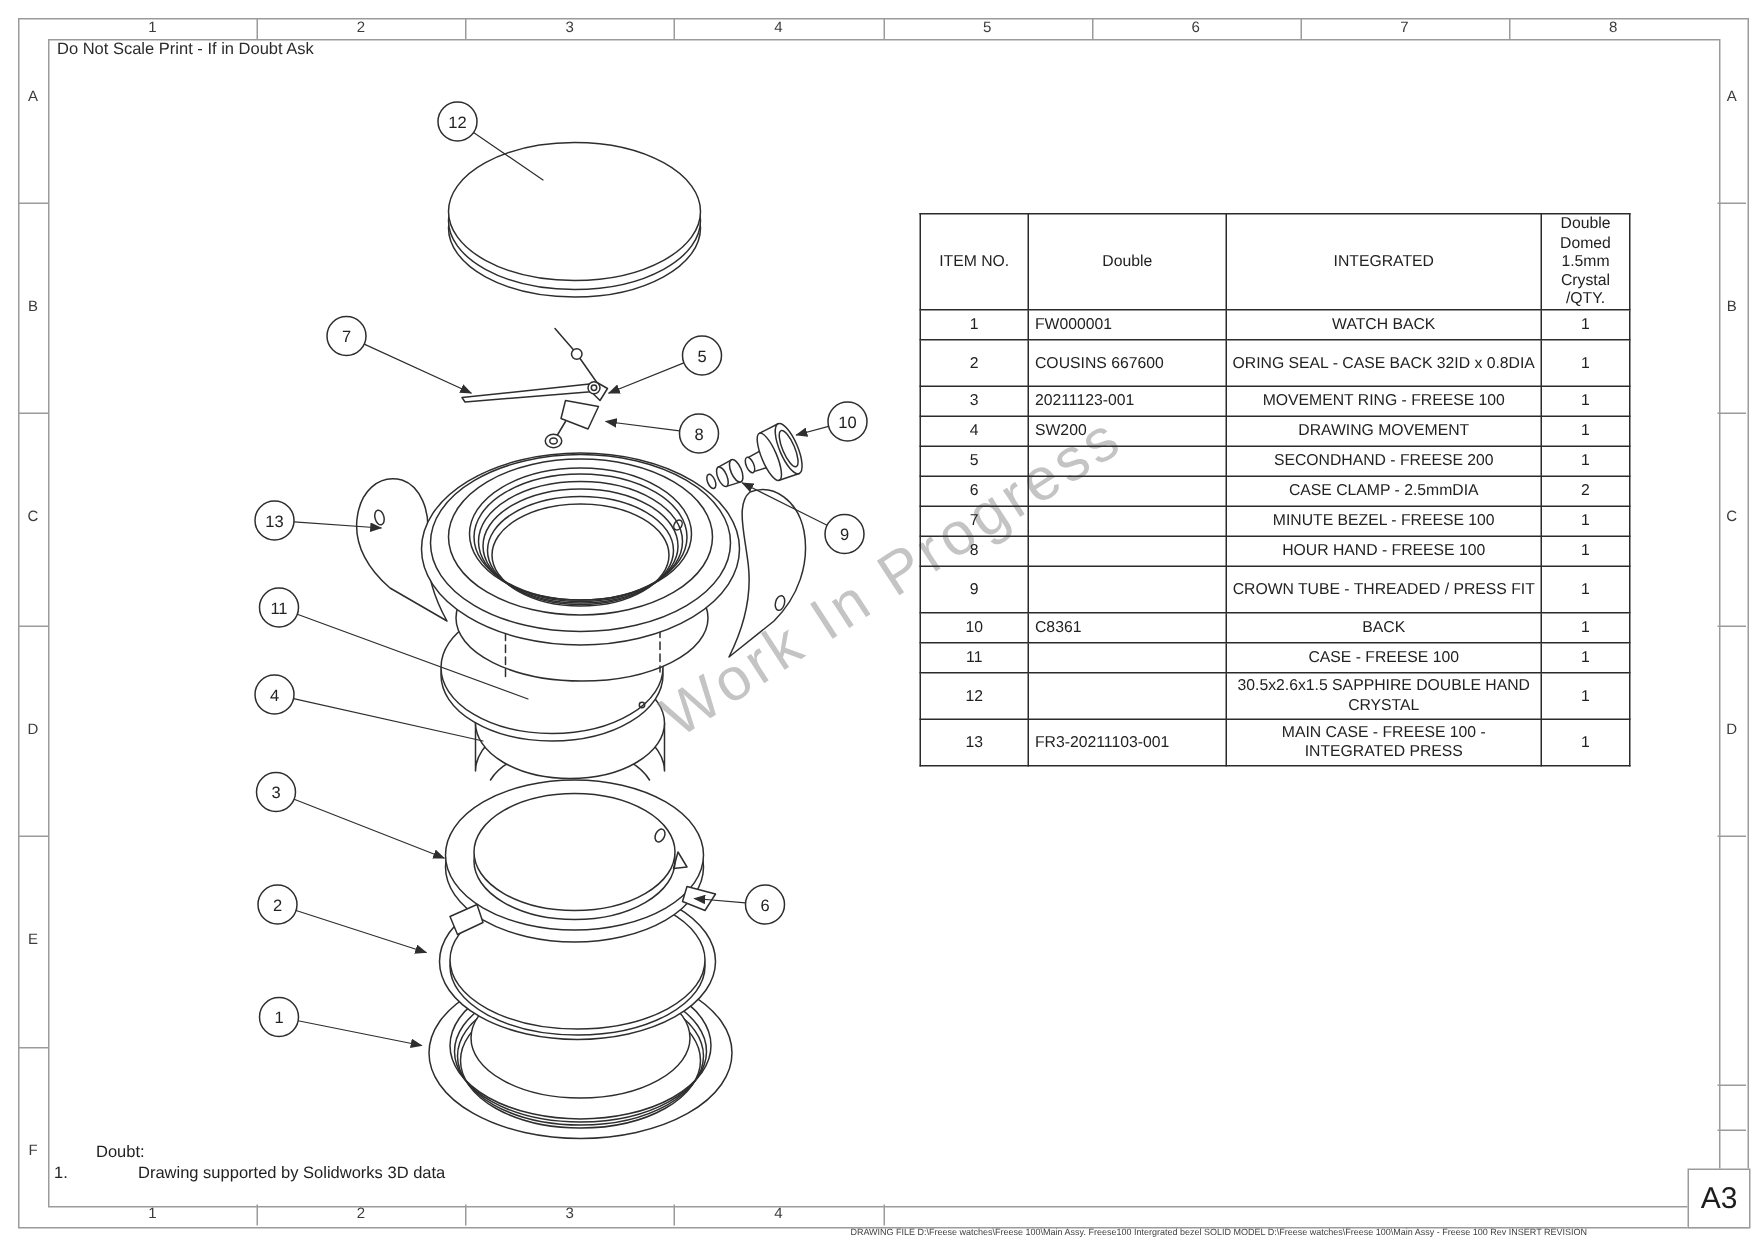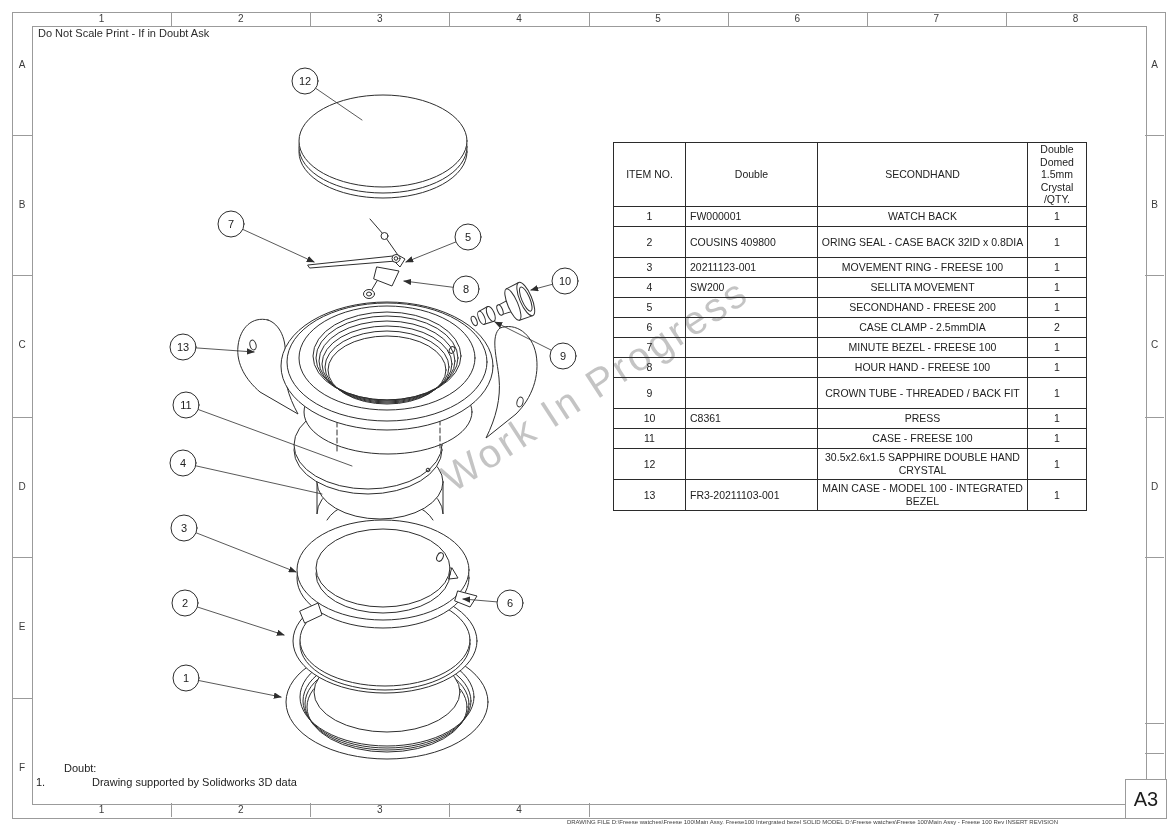--- a/index.html
+++ b/index.html
@@ -246,47 +246,47 @@
     <colgroup>
       <col style="width:72px">
         <col style="width:132px">
         <col style="width:210px">
         <col style="width:59px">
     </colgroup>
     <thead>
       <tr class="hdr">
         <th>ITEM NO.</th>
         <th>Double</th>
-        <th>SECONDHAND</th>
+        <th>INTEGRATED</th>
         <th>Double Domed 1.5mm Crystal /QTY.</th>
       </tr>
     </thead>
     <tbody id="bom-body">
         <tr class="single">
           <td>1</td>
           <td class="partno">FW000001</td>
           <td>WATCH BACK</td>
           <td>1</td>
         </tr>
         <tr class="dbl">
           <td>2</td>
-          <td class="partno">COUSINS 409800</td>
+          <td class="partno">COUSINS 667600</td>
           <td>ORING SEAL - CASE BACK 32ID x 0.8DIA</td>
           <td>1</td>
         </tr>
         <tr class="single">
           <td>3</td>
           <td class="partno">20211123-001</td>
           <td>MOVEMENT RING - FREESE 100</td>
           <td>1</td>
         </tr>
         <tr class="single">
           <td>4</td>
           <td class="partno">SW200</td>
-          <td>SELLITA MOVEMENT</td>
+          <td>DRAWING MOVEMENT</td>
           <td>1</td>
         </tr>
         <tr class="single">
           <td>5</td>
           <td class="partno"></td>
           <td>SECONDHAND - FREESE 200</td>
           <td>1</td>
         </tr>
         <tr class="single">
           <td>6</td>
@@ -302,45 +302,45 @@
         </tr>
         <tr class="single">
           <td>8</td>
           <td class="partno"></td>
           <td>HOUR HAND - FREESE 100</td>
           <td>1</td>
         </tr>
         <tr class="dbl">
           <td>9</td>
           <td class="partno"></td>
-          <td>CROWN TUBE - THREADED / BACK FIT</td>
+          <td>CROWN TUBE - THREADED / PRESS FIT</td>
           <td>1</td>
         </tr>
         <tr class="single">
           <td>10</td>
           <td class="partno">C8361</td>
-          <td>PRESS</td>
+          <td>BACK</td>
           <td>1</td>
         </tr>
         <tr class="single">
           <td>11</td>
           <td class="partno"></td>
           <td>CASE - FREESE 100</td>
           <td>1</td>
         </tr>
         <tr class="dbl">
           <td>12</td>
           <td class="partno"></td>
           <td>30.5x2.6x1.5 SAPPHIRE DOUBLE HAND CRYSTAL</td>
           <td>1</td>
         </tr>
         <tr class="dbl">
           <td>13</td>
           <td class="partno">FR3-20211103-001</td>
-          <td>MAIN CASE - MODEL 100 - INTEGRATED BEZEL</td>
+          <td>MAIN CASE - FREESE 100 - INTEGRATED PRESS</td>
           <td>1</td>
         </tr>
       </tbody>
   </table>
 
   <div id="notes-title">Doubt:</div>
   <div id="note-number">1.</div>
   <div id="note-text">Drawing supported by Solidworks 3D data</div>
 
   <div id="a3-box">

